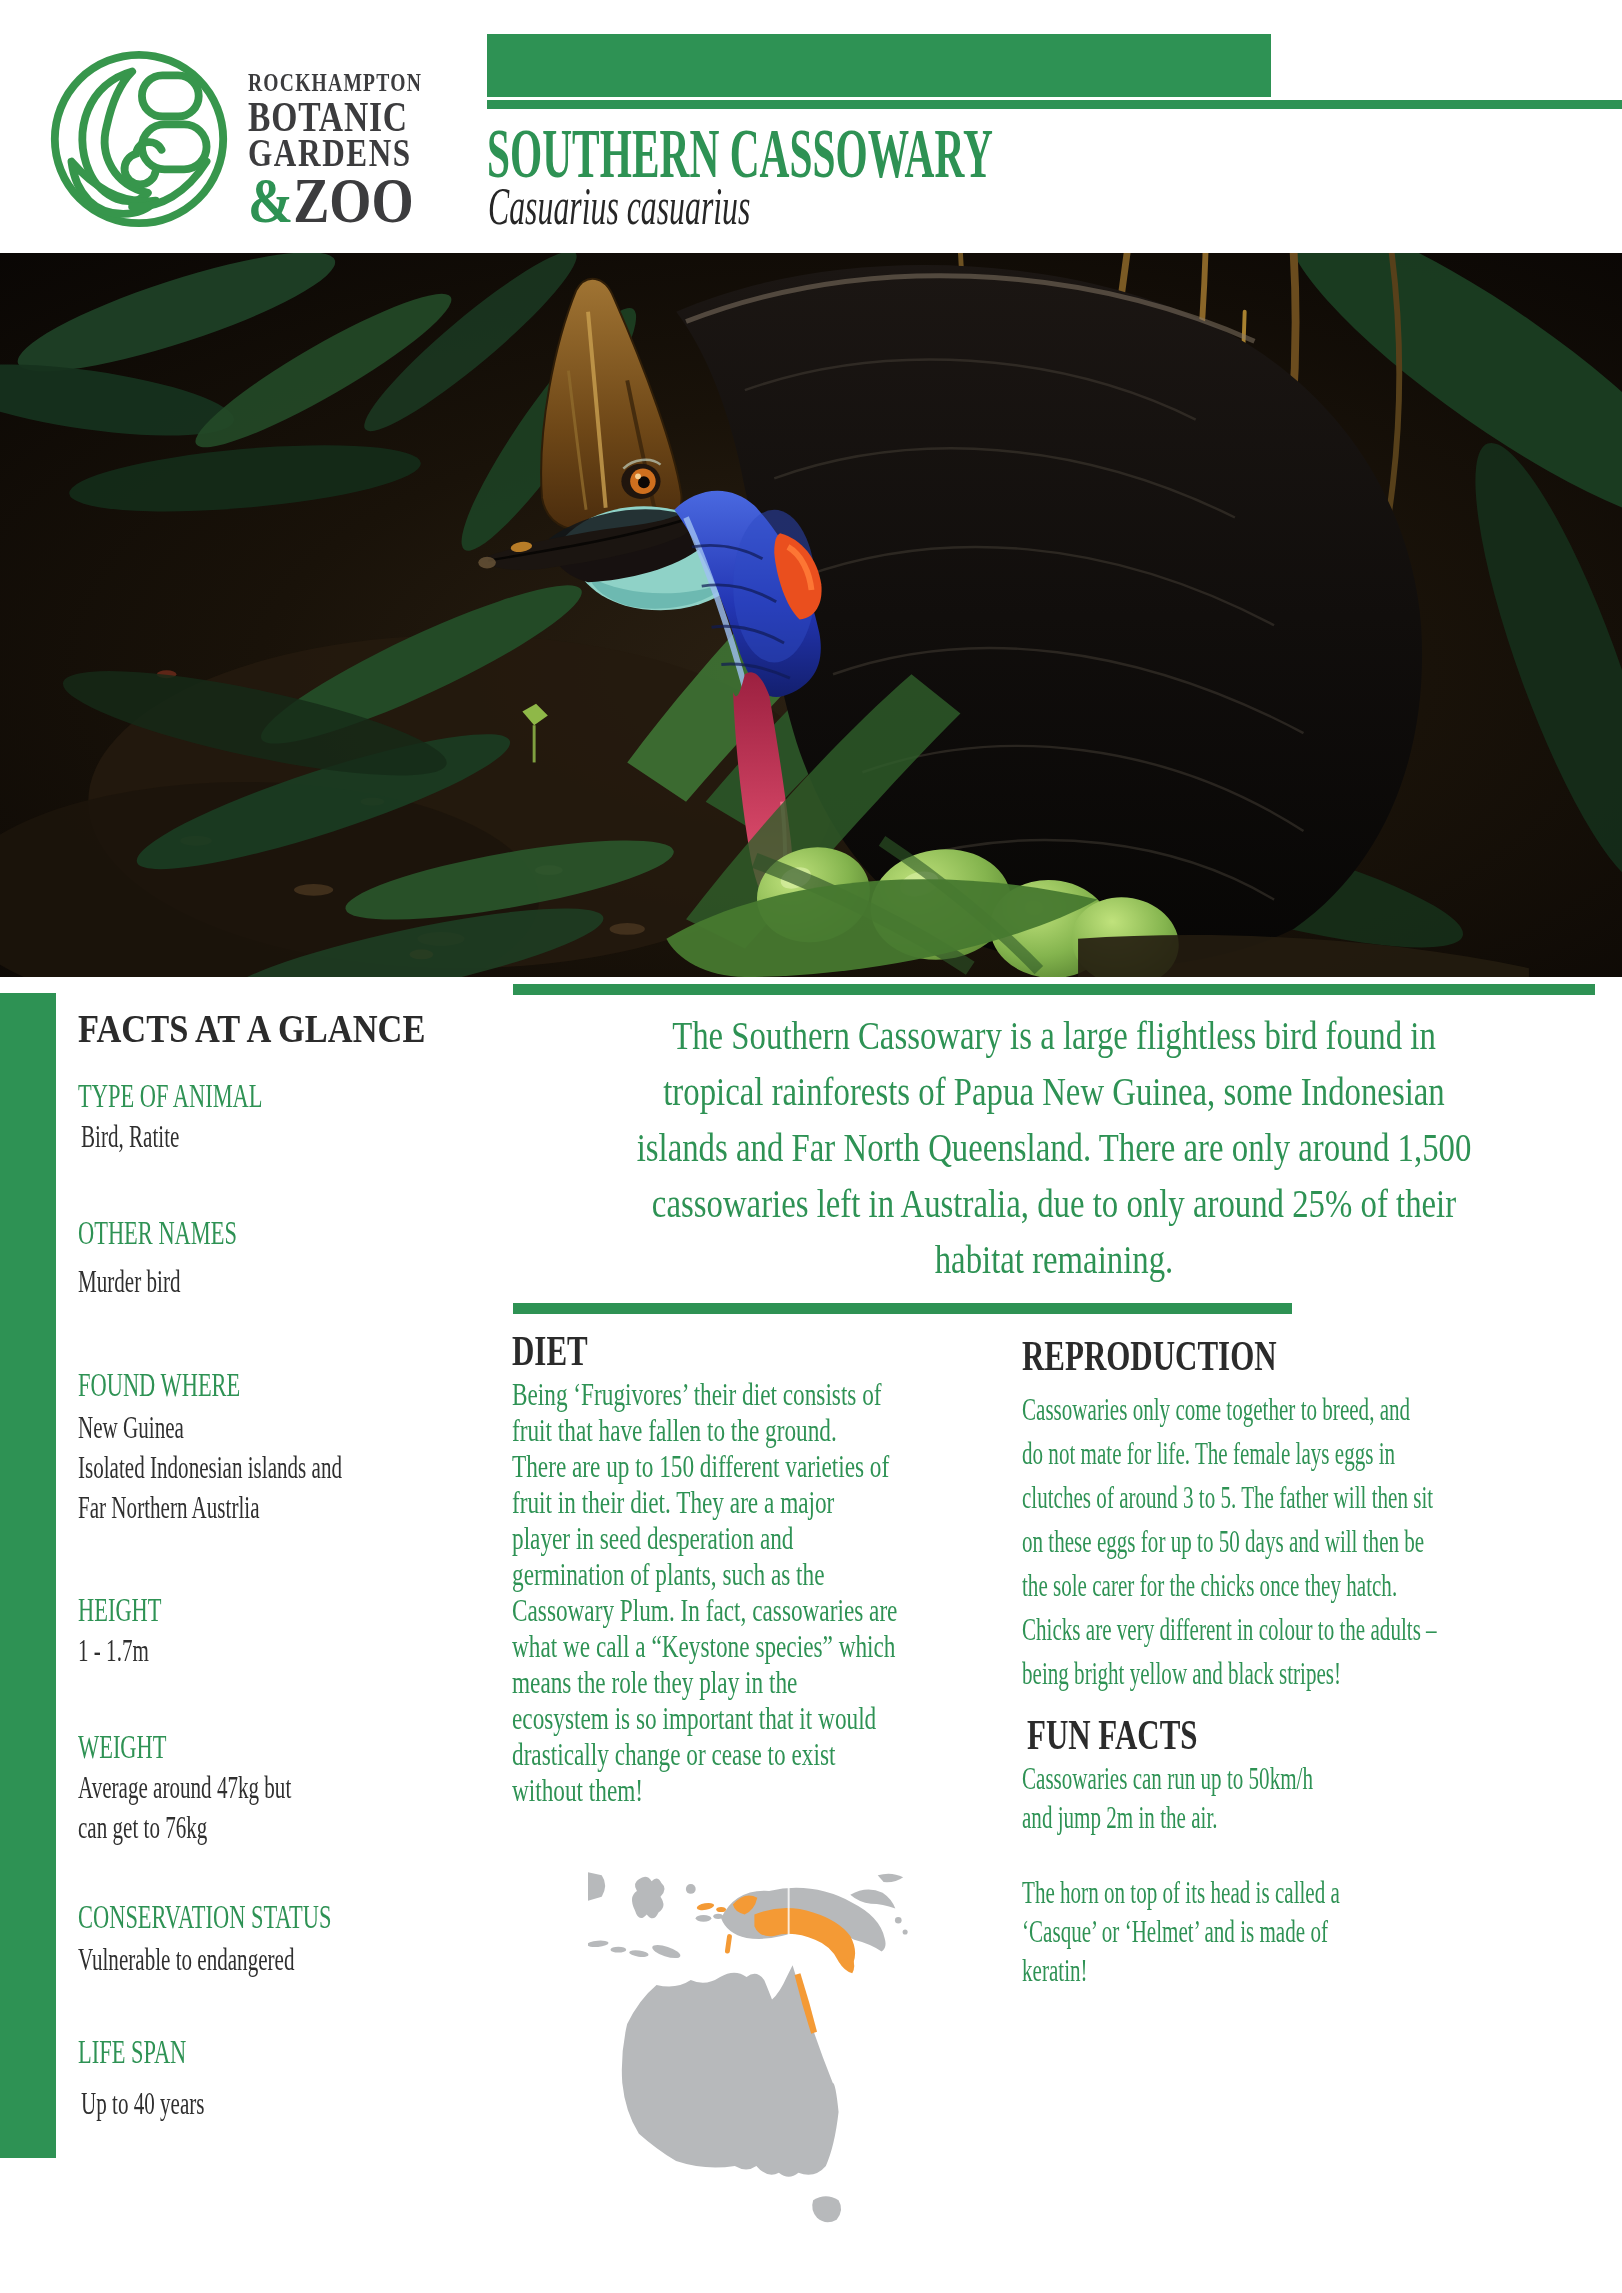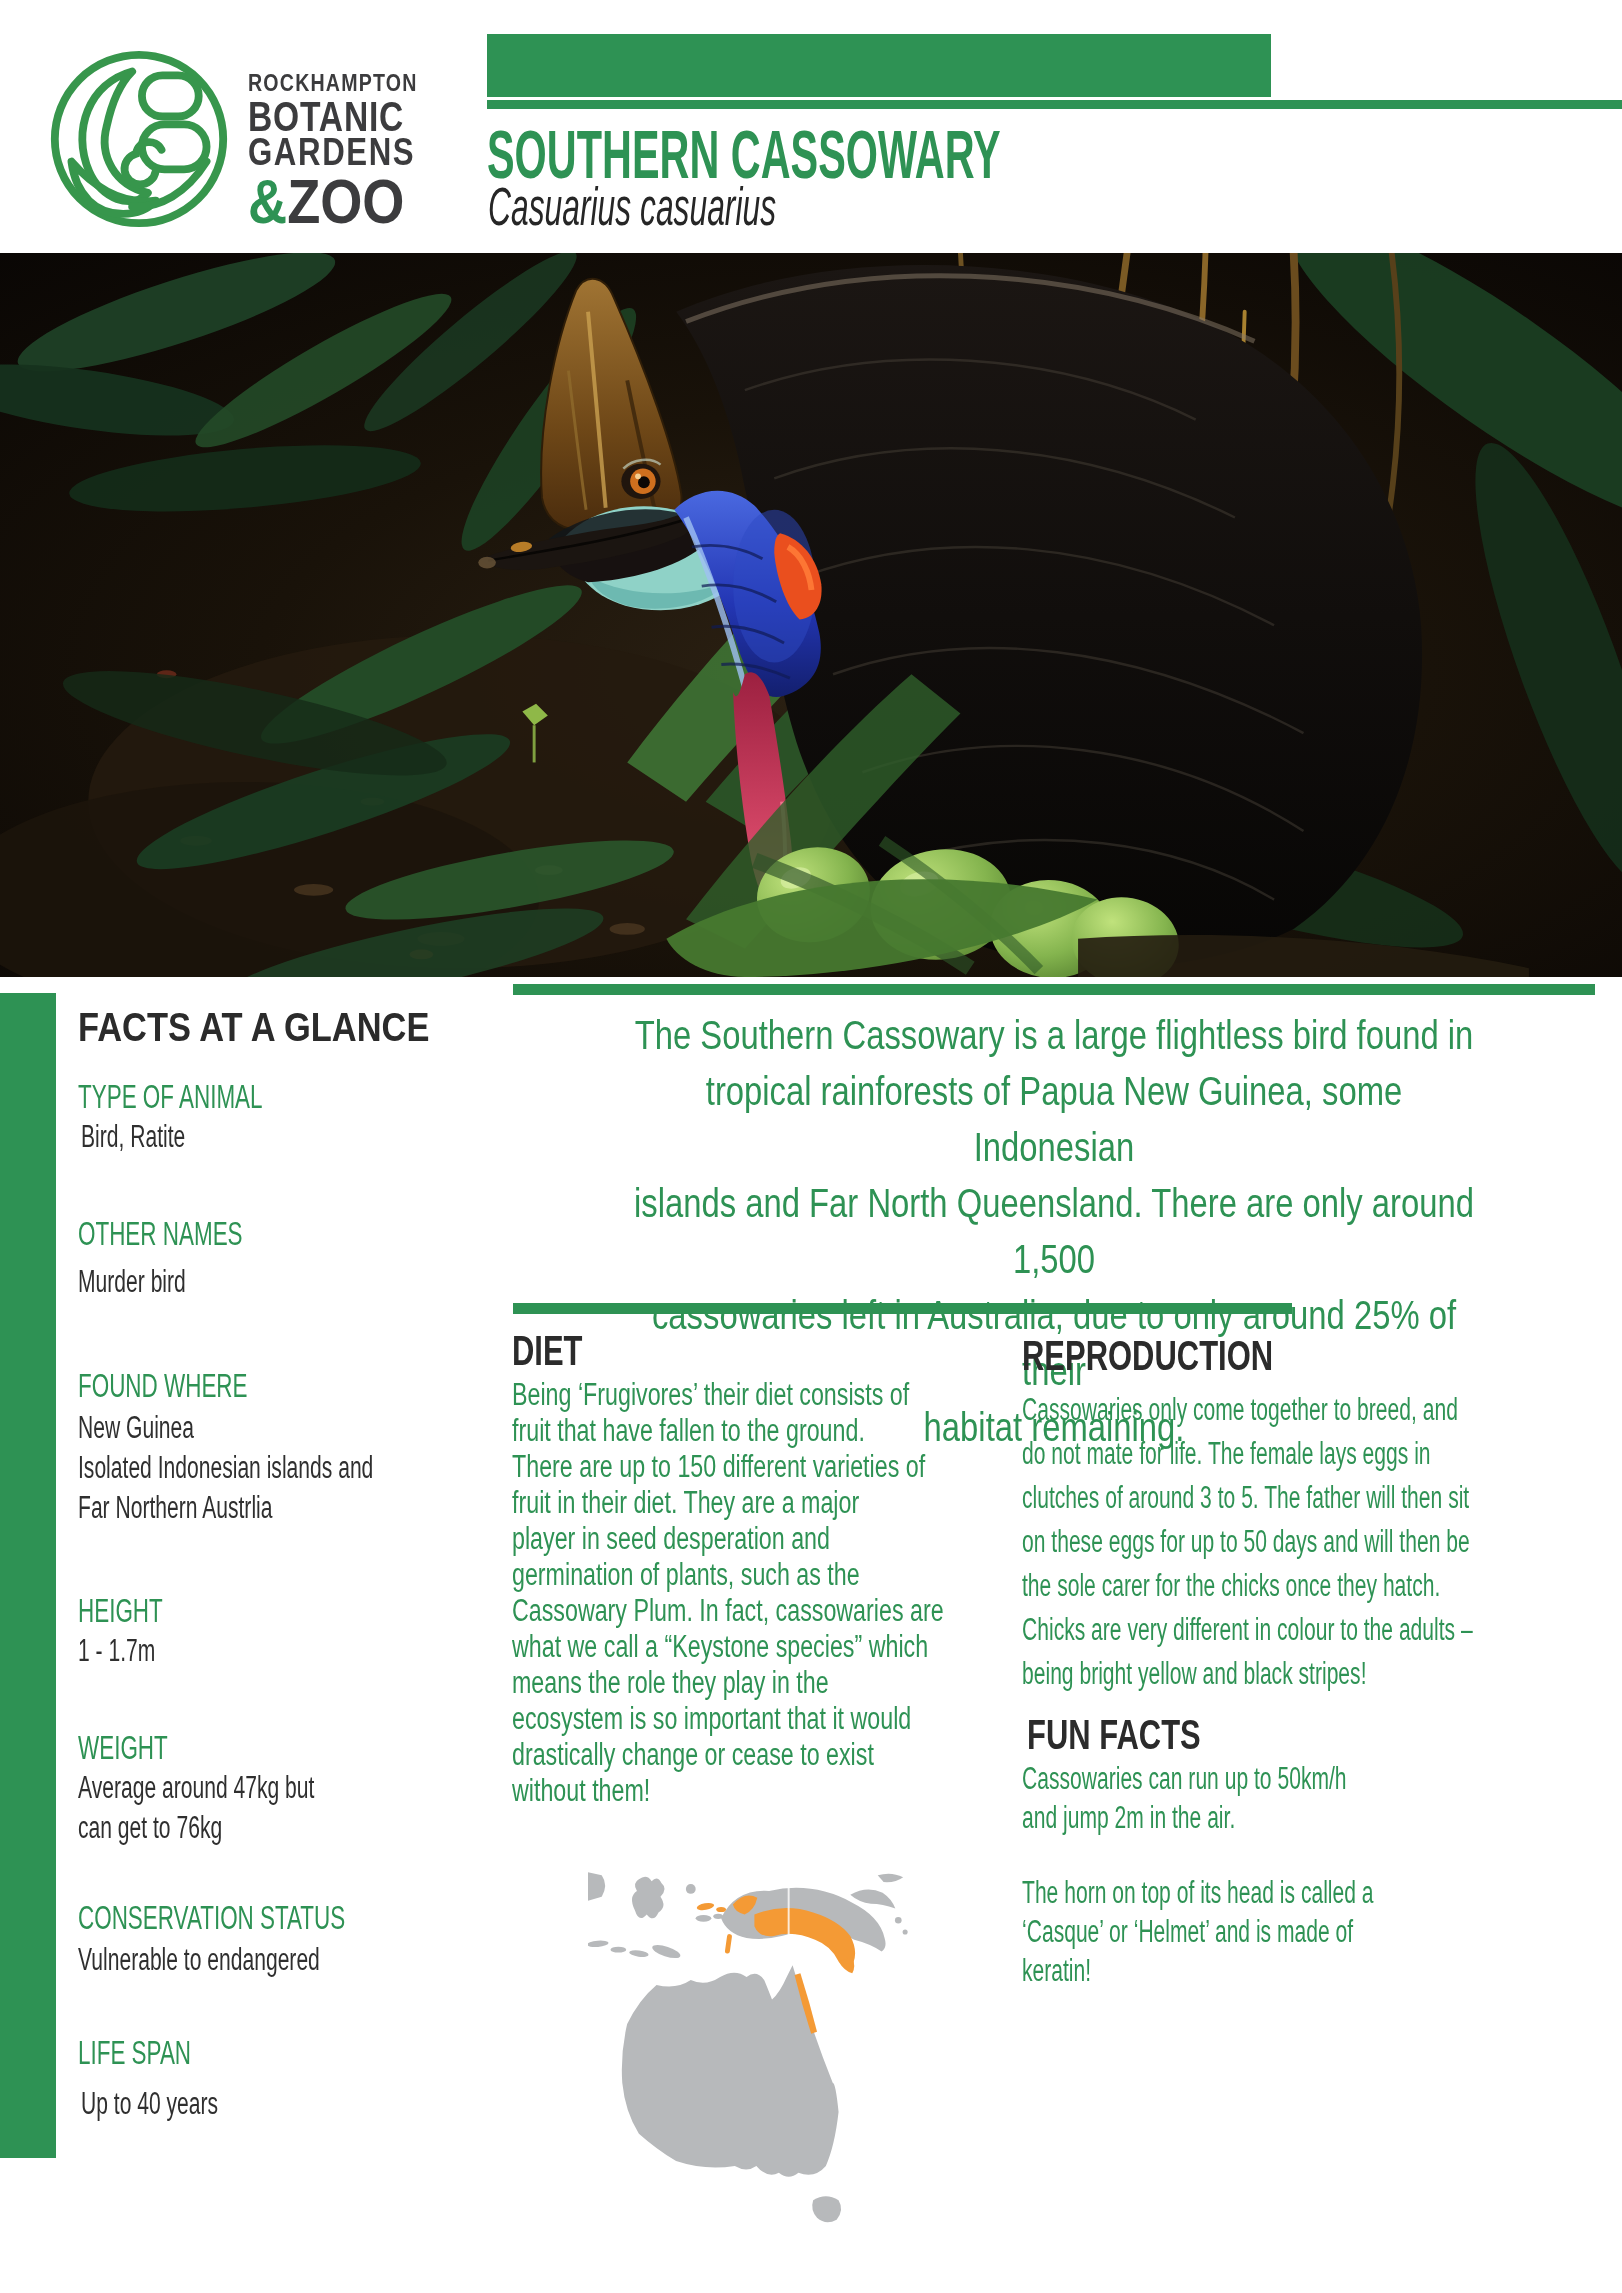--- a/index.html
+++ b/index.html
@@ -1,17 +1,17 @@
 <!DOCTYPE html>
 <html><head>
 <meta charset="utf-8">
 <style>
   html,body{margin:0;padding:0;background:#ffffff;}
   .page{position:relative;width:1622px;height:2226px;background:#ffffff;overflow:hidden;
-        font-family:Liberation Sans, sans-serif;color:#2d2d2d;}
+        font-family:Liberation Serif, serif;color:#2d2d2d;}
   .abs{position:absolute;}
   
   .green-block{left:487px;top:34px;width:784px;height:63px;background:#2E9254;}
   .green-line{left:487px;top:100px;width:1135px;height:8.8px;background:#2E9254;}
   .doc-title{left:487px;top:115px;font-size:69px;font-weight:bold;letter-spacing:0px;
              color:#2E9254;transform:scaleX(0.60);transform-origin:left top;white-space:nowrap;}
   .doc-subtitle{left:488px;top:176px;font-size:53px;font-style:italic;color:#262626;
              transform:scaleX(0.60);transform-origin:left top;white-space:nowrap;}
   .logo-text{left:248px;top:69px;width:255px;height:167px;}
   .lt{position:absolute;white-space:nowrap;transform-origin:left top;color:#3c3c3e;font-weight:bold;}

